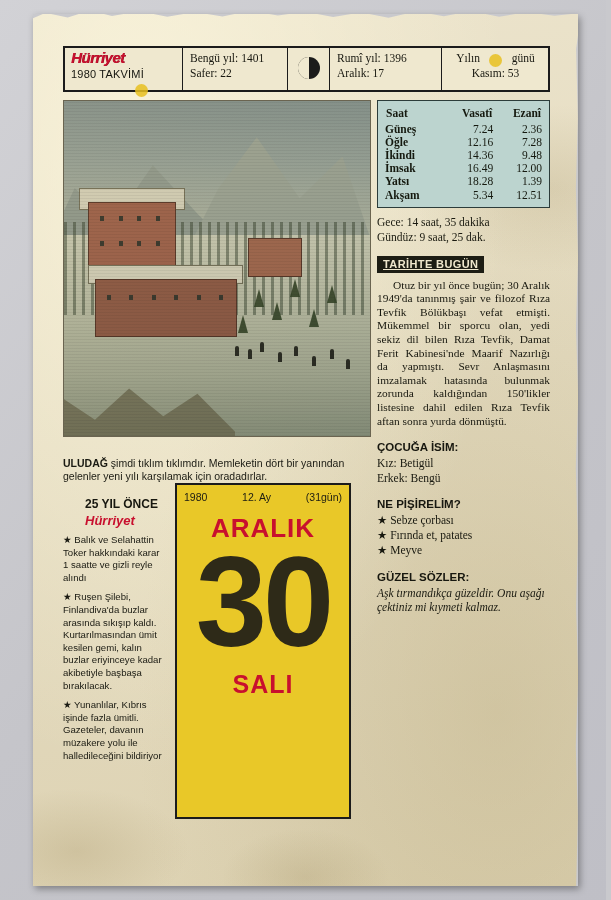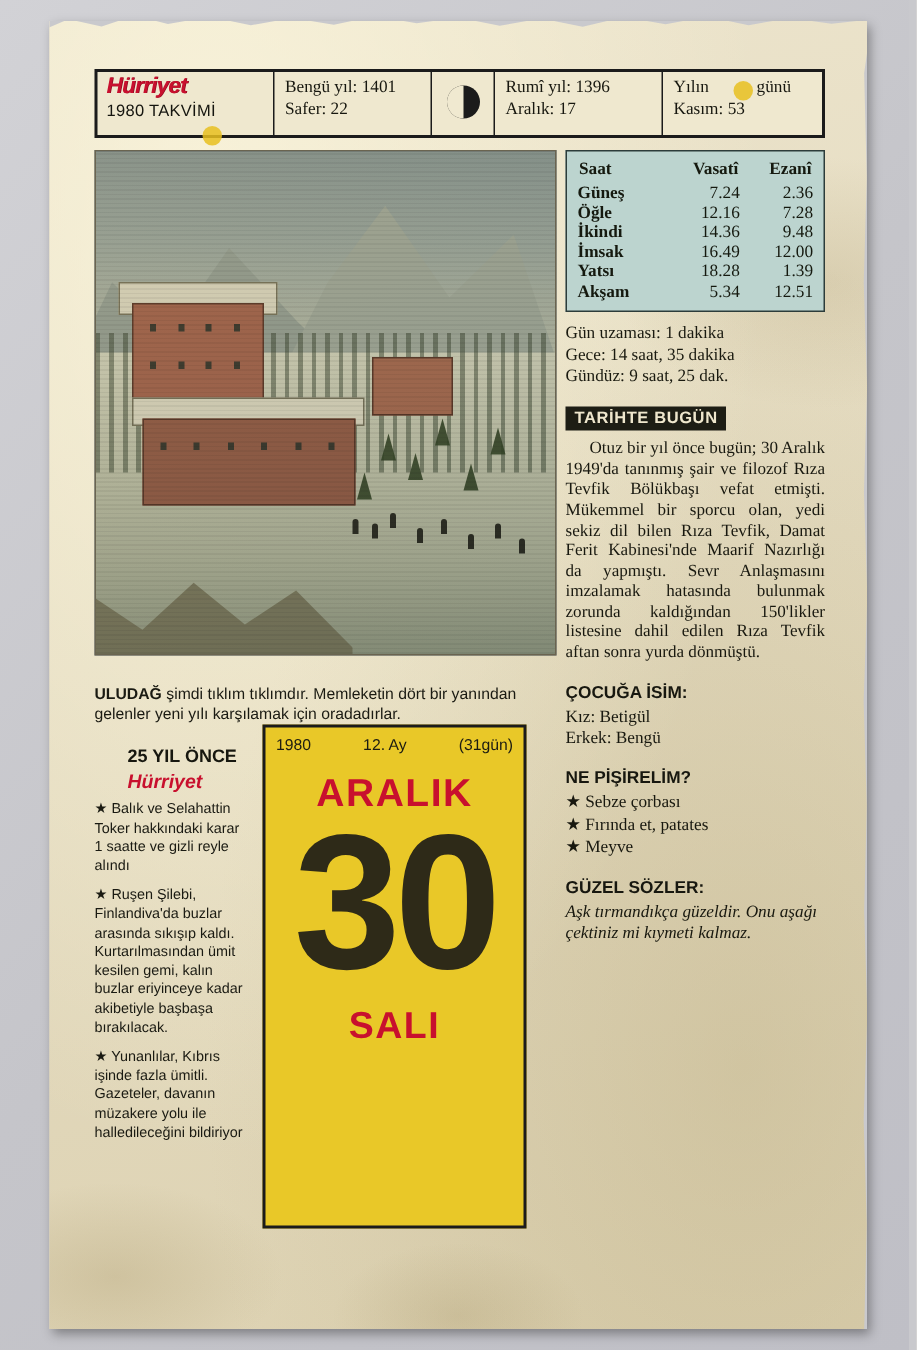--- a/index.html
+++ b/index.html
@@ -102,21 +102,21 @@
     padding: 3px 6px 0 7px;
     box-sizing: border-box;
     font-size: 11.5px;
     color: #17170f;
     line-height: 15px;
   }
   .hdr-col:last-child { border-right: none; }
   .hdr-hicri { width: 105px; }
   .hdr-moon { width: 42px; position: relative; }
   .hdr-rumi { width: 112px; }
-  .hdr-yil { flex: 1; }
+  .hdr-yil { flex: 1; text-align: center; }
   .moon {
     position: absolute;
     left: 10px; top: 9px;
     width: 22px; height: 22px;
     border-radius: 50%;
     background: #1b1b1b;
     overflow: hidden;
   }
   .moon::after {
     content: "";
@@ -344,20 +344,21 @@
   .sect-title {
     display: inline-block;
     background: #1d1d14;
     color: #efe7cd;
     font-family: "Liberation Sans", sans-serif;
     font-size: 11px;
     font-weight: bold;
     letter-spacing: 0.4px;
     padding: 2px 6px 2.5px 6px;
     margin-top: 12px;
+    text-decoration: underline;
   }
   .sect-title2 {
     font-family: "Liberation Sans", sans-serif;
     font-size: 11.5px;
     font-weight: bold;
     color: #17170f;
     margin-top: 13px;
     margin-bottom: 3px;
   }
   .hist-body {
@@ -570,21 +571,20 @@
                 <tr>
                   <td class="name">Akşam</td>
                   <td class="num">5.34</td>
                   <td class="num">12.51</td>
                 </tr>
               </tbody>
             </table>
           </div>
 
           <div class="suninfo">
-            <div>Gün uzaması: 1 dakika</div>
             <div>Gece: 14 saat, 35 dakika</div>
             <div>Gündüz: 9 saat, 25 dak.</div>
           </div>
 
           <div class="sect-title">TARİHTE BUGÜN</div>
           <div class="hist-body">Otuz bir yıl önce bugün; 30 Aralık 1949'da tanınmış şair ve filozof Rıza Tevfik Bölükbaşı vefat etmişti. Mükemmel bir sporcu olan, yedi sekiz dil bilen Rıza Tevfik, Damat Ferit Kabinesi'nde Maarif Nazırlığı da yapmıştı. Sevr Anlaşmasını imzalamak hatasında bulunmak zorunda kaldığından 150'likler listesine dahil edilen Rıza Tevfik aftan sonra yurda dönmüştü.</div>
 
           <div class="sect-title2">ÇOCUĞA İSİM:</div>
           <div class="kv">
             <div><span>Kız:</span>

